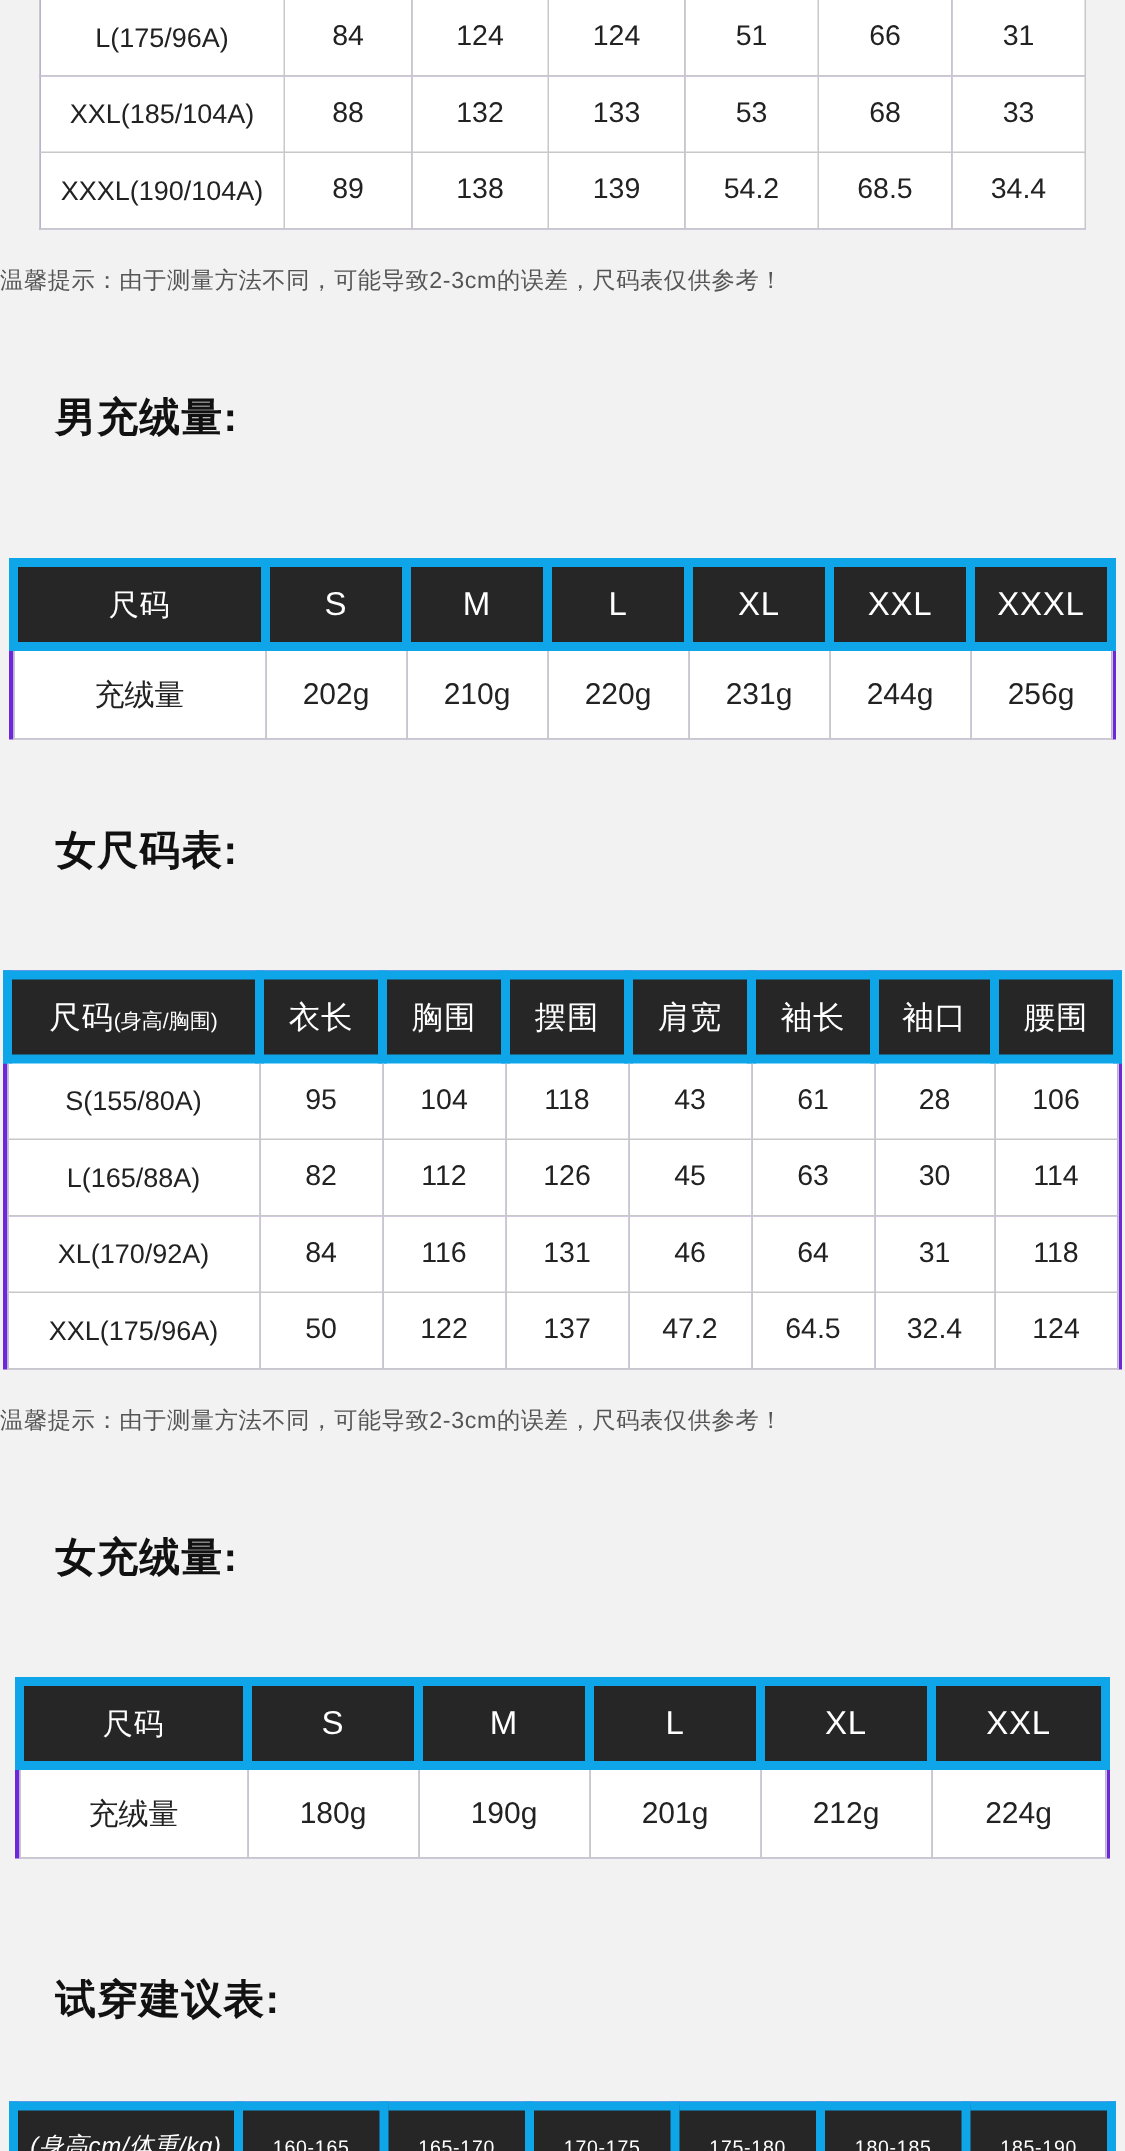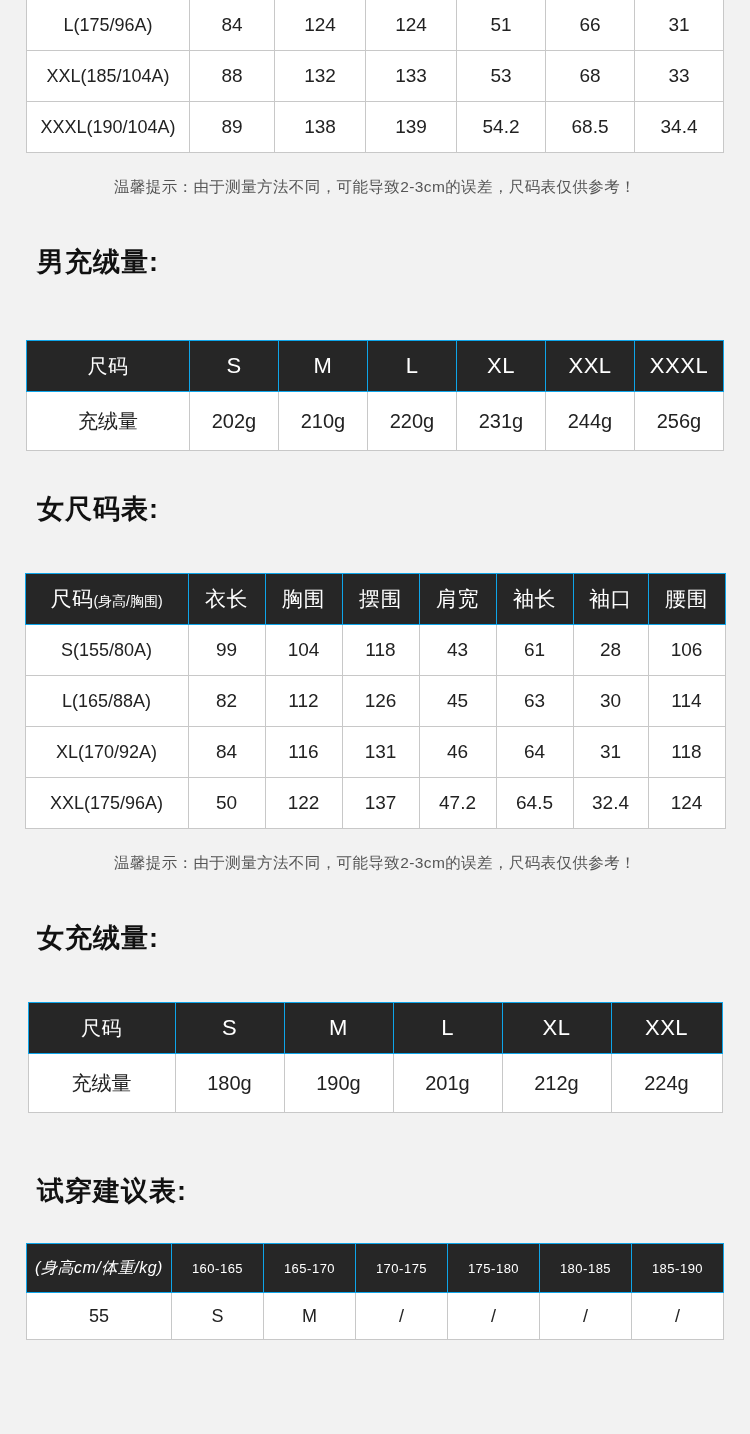--- a/index.html
+++ b/index.html
@@ -32,21 +32,21 @@
   table td, table th {
     border: 1px solid #c8c8c8;
     text-align: center;
     font-weight: normal;
     color: #222;
     background: #ffffff;
   }
   thead th {
     background: #262626;
     color: #ffffff;
-    border: 1px solid #0ea5e9;
+    border: 6px solid #0ea5e9;
     font-size: 21px;
     height: 48px;
     letter-spacing: .5px;
   }
   thead th .sub {
     font-size: 14px;
     letter-spacing: 0;
   }
   tbody td {
     height: 48px;
@@ -59,31 +59,30 @@
   
   .size-top {
     padding-top: 0;
   }
   .size-top table {
     margin-top: -1px;
   }
 
   
   .note {
-    text-align: center;
     font-size: 15.5px;
     color: #555;
     letter-spacing: .4px;
     padding: 24px 0 0 0;
   }
 
   
   .section-title {
     width: 676px;
-    margin: 0 auto;
+    margin: 16px auto;
     font-size: 27px;
     font-weight: bold;
     color: #111;
     letter-spacing: 1px;
   }
   .sp-60 { height: 60px; }
   .sp-46 { height: 46px; }
   .sp-40 { height: 40px; }
   .sp-34 { height: 34px; }
 
@@ -183,21 +182,21 @@
         <th style="width:74px">摆围</th>
         <th style="width:74px">肩宽</th>
         <th style="width:74px">袖长</th>
         <th style="width:72px">袖口</th>
         <th style="width:74px">腰围</th>
       </tr>
     </thead>
     <tbody>
       <tr>
         <td class="first-col">S(155/80A)</td>
-        <td>99</td>
+        <td>95</td>
         <td>104</td>
         <td>118</td>
         <td>43</td>
         <td>61</td>
         <td>28</td>
         <td>106</td>
       </tr>
       <tr>
         <td class="first-col">L(165/88A)</td>
         <td>82</td>

